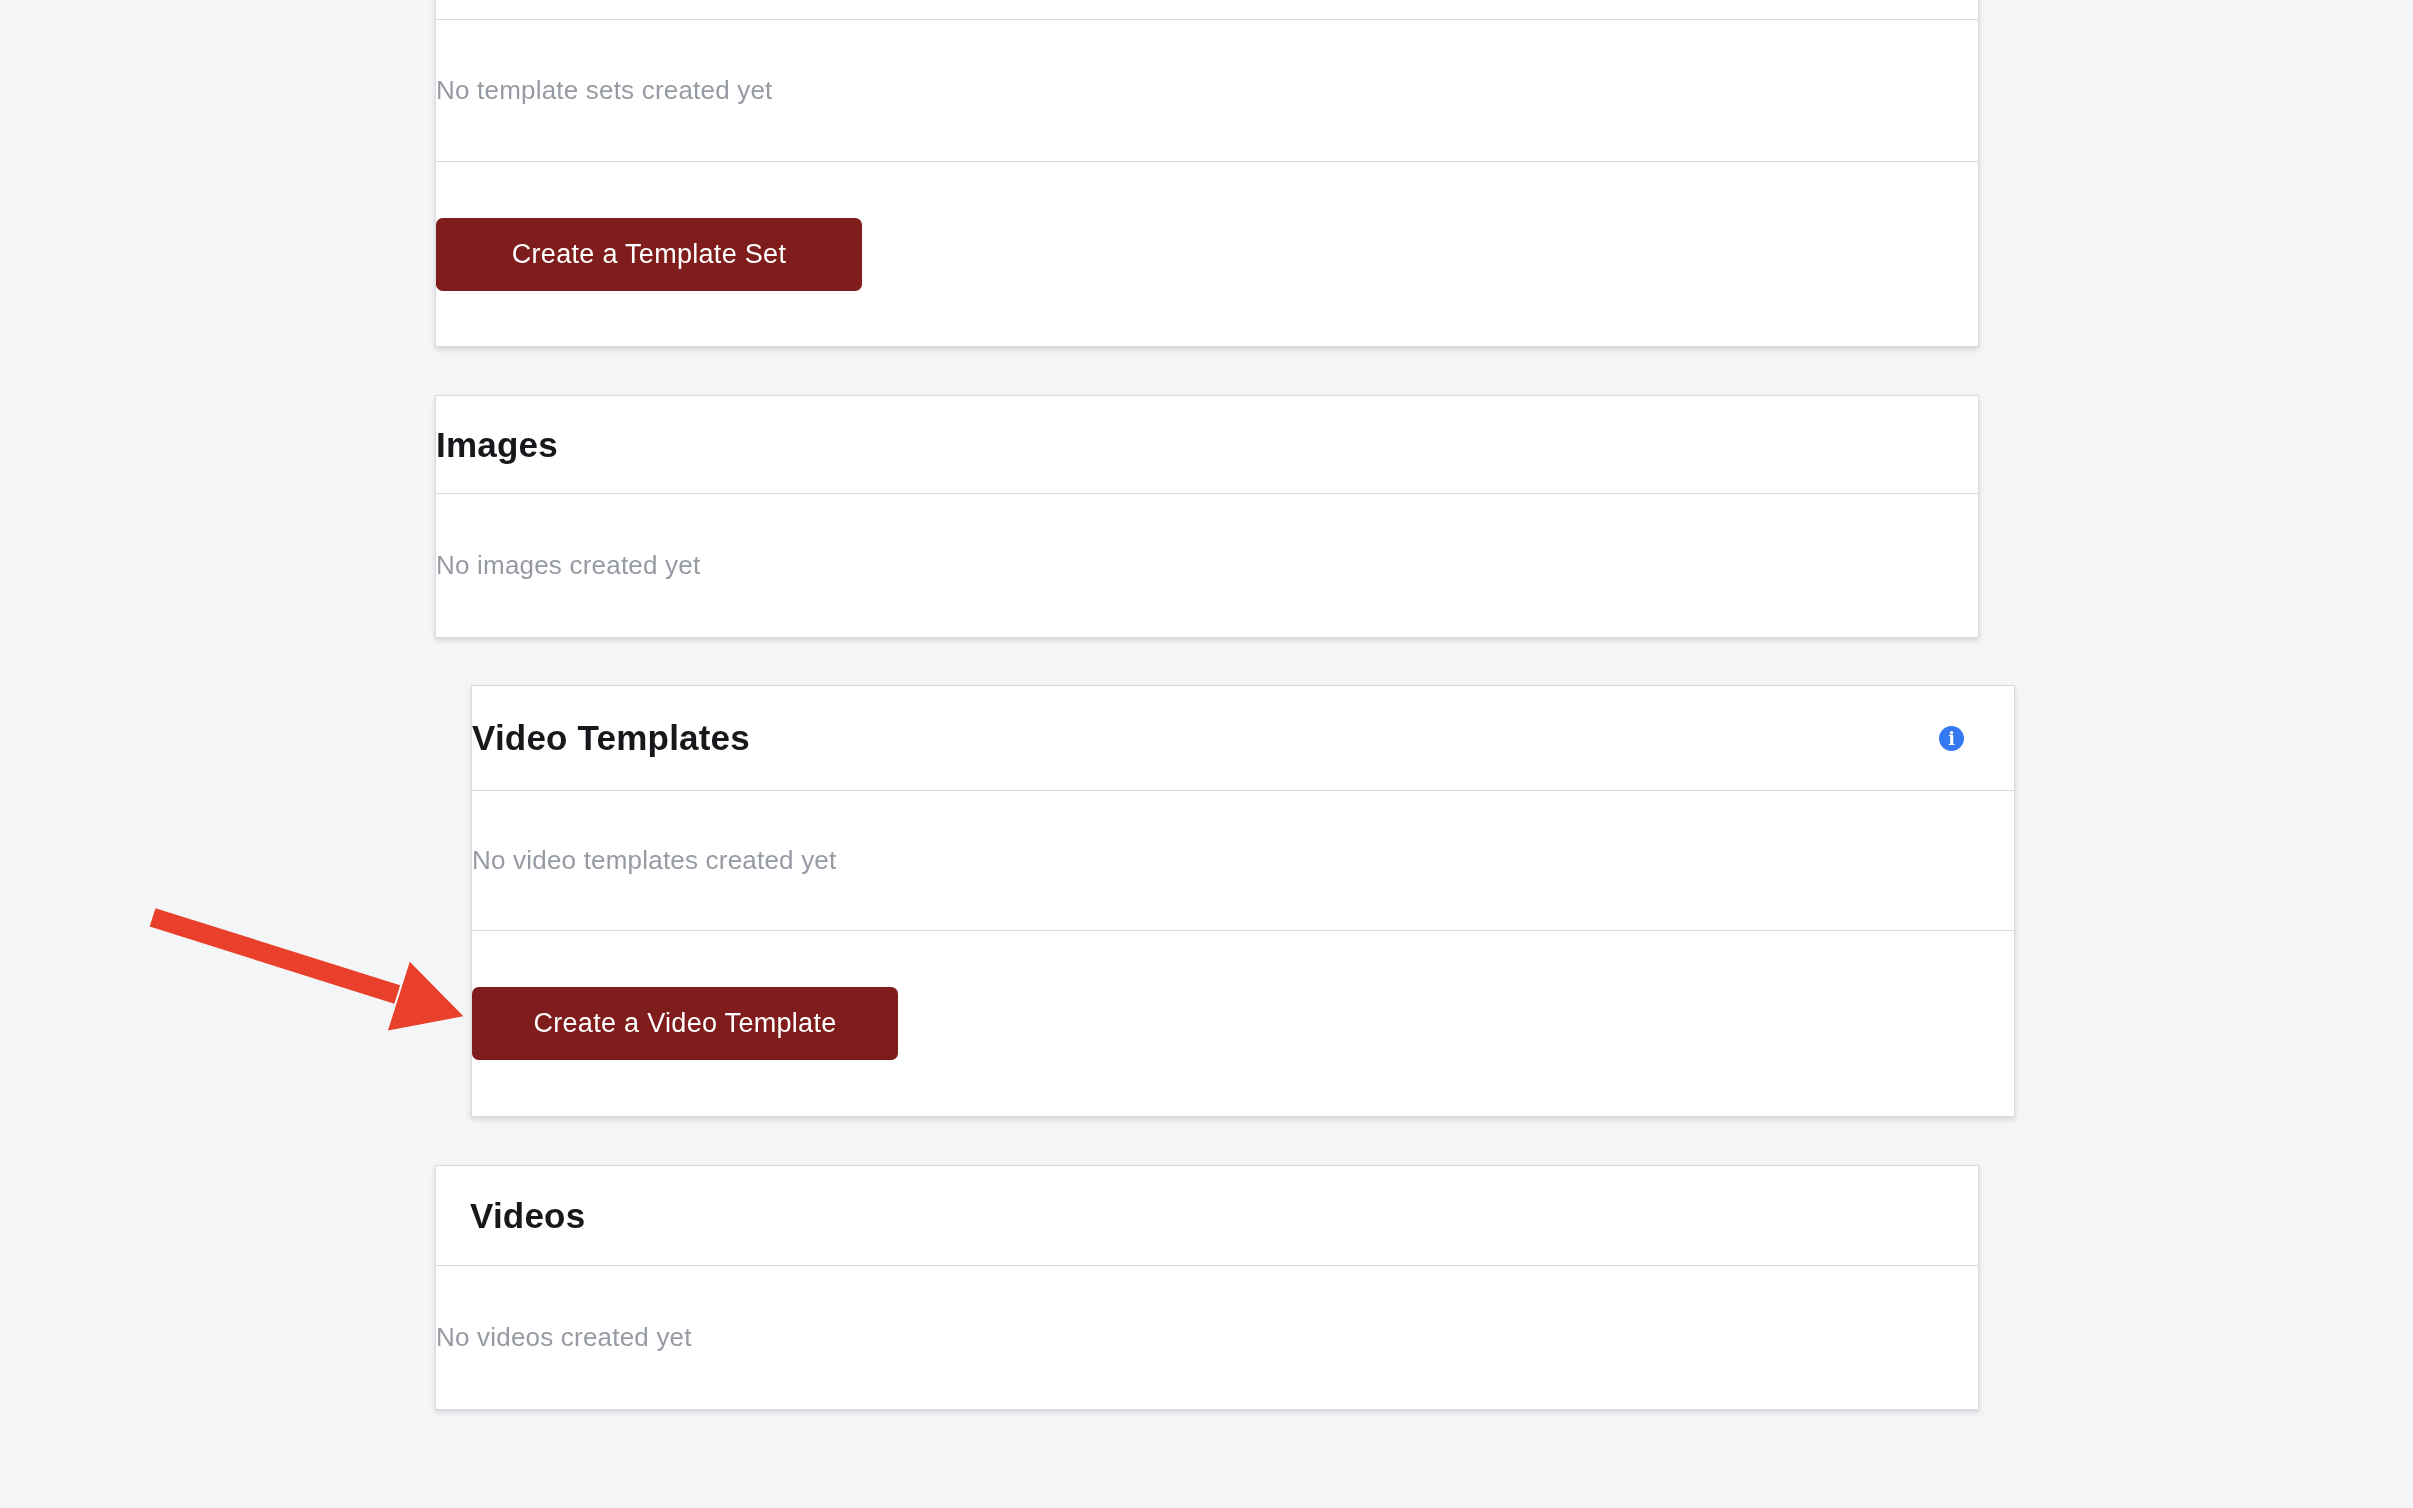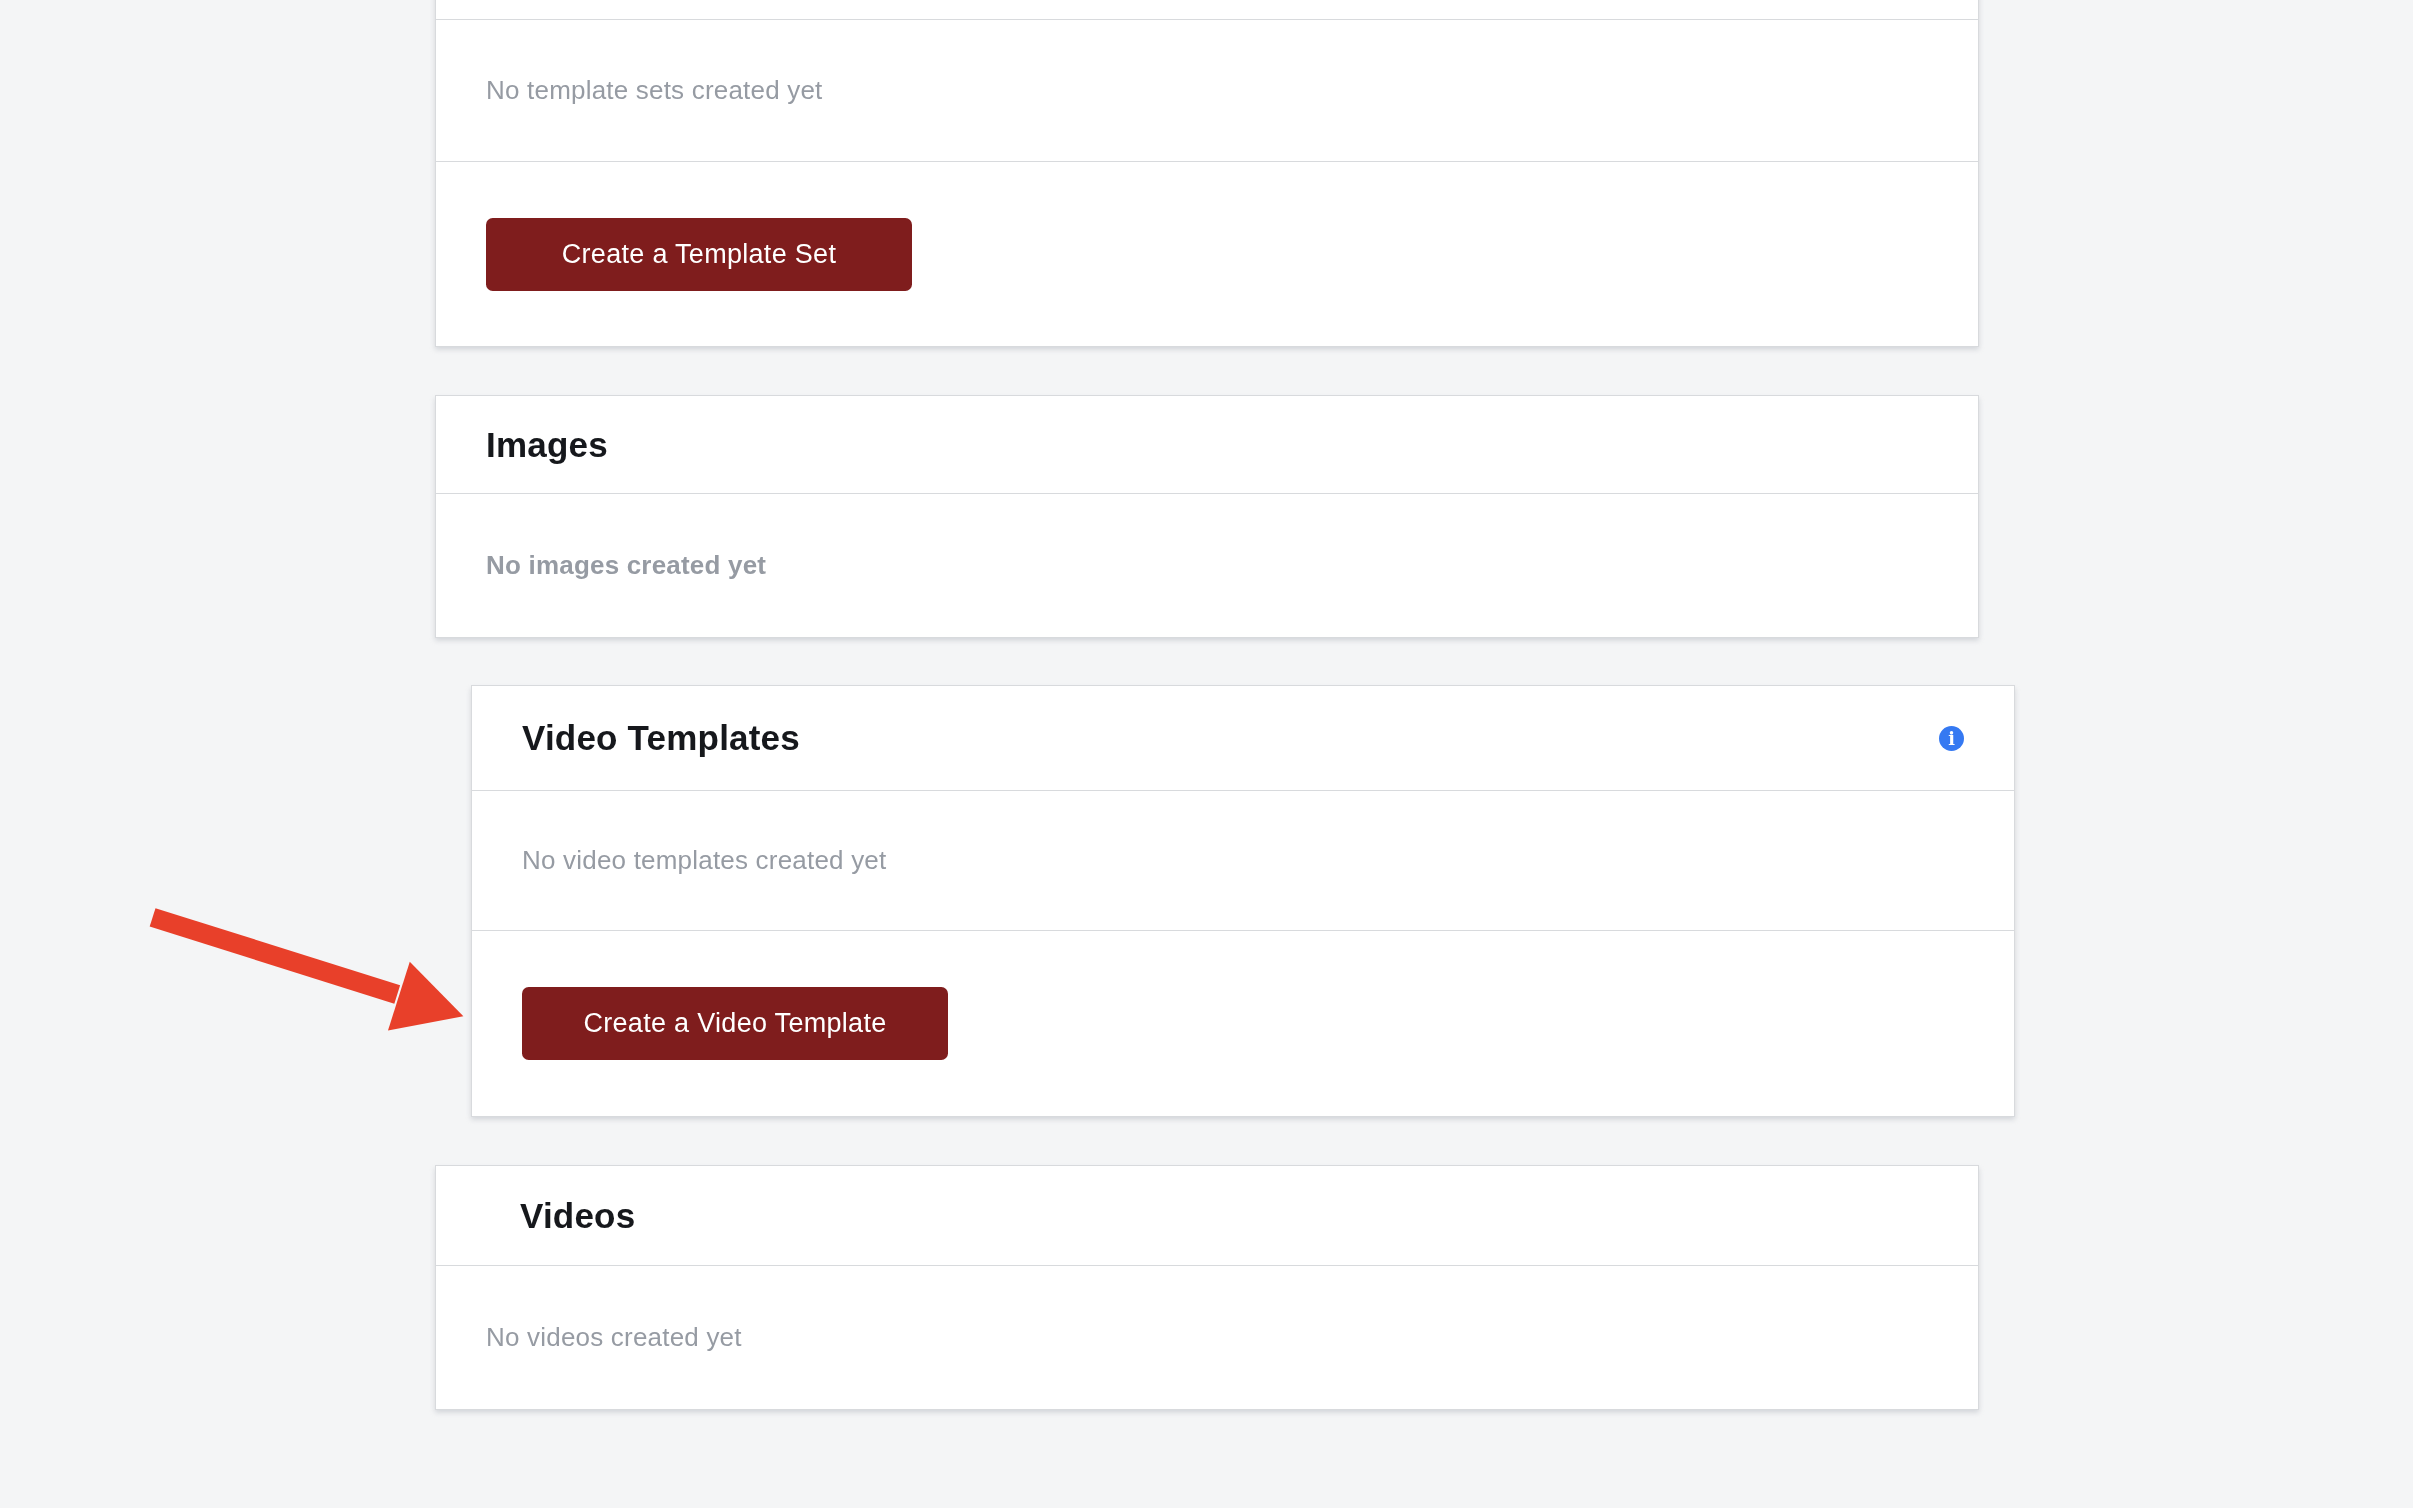--- a/index.html
+++ b/index.html
@@ -19,21 +19,20 @@
     border: 1.7px solid #d8dadd;
     box-shadow: 0 2.5px 5px rgba(160, 166, 174, 0.40);
     box-sizing: border-box;
     display: flex;
     flex-direction: column;
   }
   .card-section {
     display: flex;
     align-items: center;
     box-sizing: border-box;
-    padding-left: 50px;
     padding-right: 50px;
   }
   .card-section + .card-section {
     border-top: 1.7px solid #d8dadd;
   }
   .card-header {
     justify-content: space-between;
   }
   .card-title {
     font-size: 35px;
@@ -78,21 +77,21 @@
     cursor: pointer;
   }
   
   #card-template-sets { top: -84px; height: 431px; }
   #card-template-sets .sect-cut    { height: 102px; }
   #card-template-sets .sect-body   { height: 142px; }
   #card-template-sets .sect-button { flex: 1; }
 
   #card-images { top: 395px; height: 243px; text-align: right; }
   #card-images .sect-header { height: 97px; }
-  #card-images .sect-body   { flex: 1; font-weight: bold; }
+  #card-images .sect-body   { flex: 1; }
 
   #card-video-templates { top: 685px; height: 432px; margin-left: 36px; }
   #card-video-templates .sect-header { height: 104px; }
   #card-video-templates .sect-body   { height: 140px; }
   #card-video-templates .sect-button { flex: 1; }
 
   #card-videos { top: 1165px; height: 245px; }
   #card-videos .sect-header { height: 99px; margin-left: 34px; }
   #card-videos .sect-body   { flex: 1; }
 

